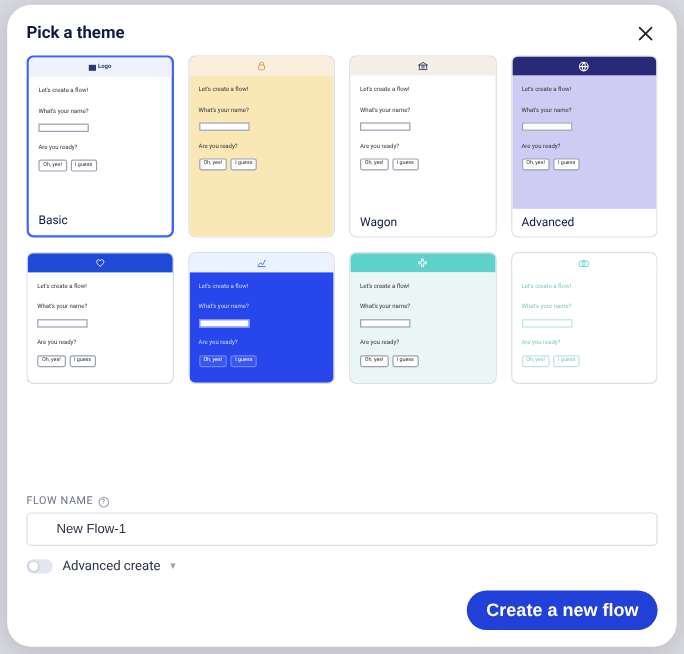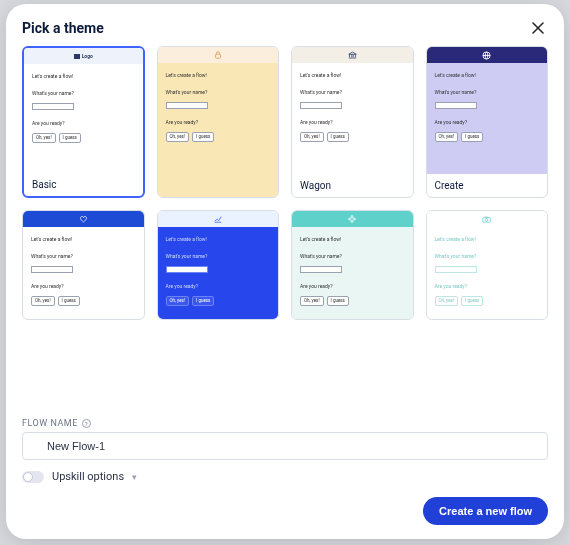--- a/index.html
+++ b/index.html
@@ -136,21 +136,21 @@
   }
   .footer {
     display:flex;justify-content:flex-end;margin-top:14px;
   }
   .create-btn {
     background:#2040d8;
     color:#fff;
     border:none;
     border-radius:18px;
     padding:8px 16px;
-    font-size:11px;
+    font-size:15px;
     font-weight:600;
     cursor:pointer;
   }
   .help-circle{
     width:9px;height:9px;border:1px solid #9aa1b2;border-radius:50%;
     display:inline-flex;align-items:center;justify-content:center;
     font-size:6px;color:#6b7385;
   }
   .chev-down { font-size:9px;color:#9aa1b2; }
 </style>
@@ -246,21 +246,21 @@
             <div class="line1">Let's create a flow!</div>
             <div class="line2">What's your name?</div>
             <div class="input-mini"></div>
             <div class="line2">Are you ready?</div>
             <div class="btns">
               <span class="btn-mini">Oh, yes!</span>
               <span class="btn-mini">I guess</span>
             </div>
           </div>
         </div>
-        <div class="theme-label">Create</div>
+        <div class="theme-label">Advanced</div>
       </div>
     </div>
 
     <div class="themes row2">
 
       <div class="theme-card">
         <div class="theme-preview">
           <div class="theme-header" style="background:#1e4bd6;">
             <svg width="9" height="8" viewBox="0 0 12 10">
                 <path d="M6 9 C2 6 1 3 3 2 C4 1 6 2 6 3 C6 2 8 1 9 2 C11 3 10 6 6 9 Z" fill="none" stroke="#fff"></path>
@@ -347,20 +347,20 @@
   <div class="flow-name-sec">
     <div class="flow-name-label">
       <span>FLOW NAME</span>
       <span class="help-circle">?</span>
     </div>
     <input class="flow-name-input" type="text" value="New Flow-1" style="">
   </div>
 
   <div class="adv-row">
     <div class="toggle"></div>
-    <span>Upskill options</span>
+    <span>Advanced create</span>
     <span class="chev-down">▾</span>
   </div>
 
   <div class="footer">
     <button class="create-btn">Create a new flow</button>
   </div>
 </div>
 
 </body></html>

